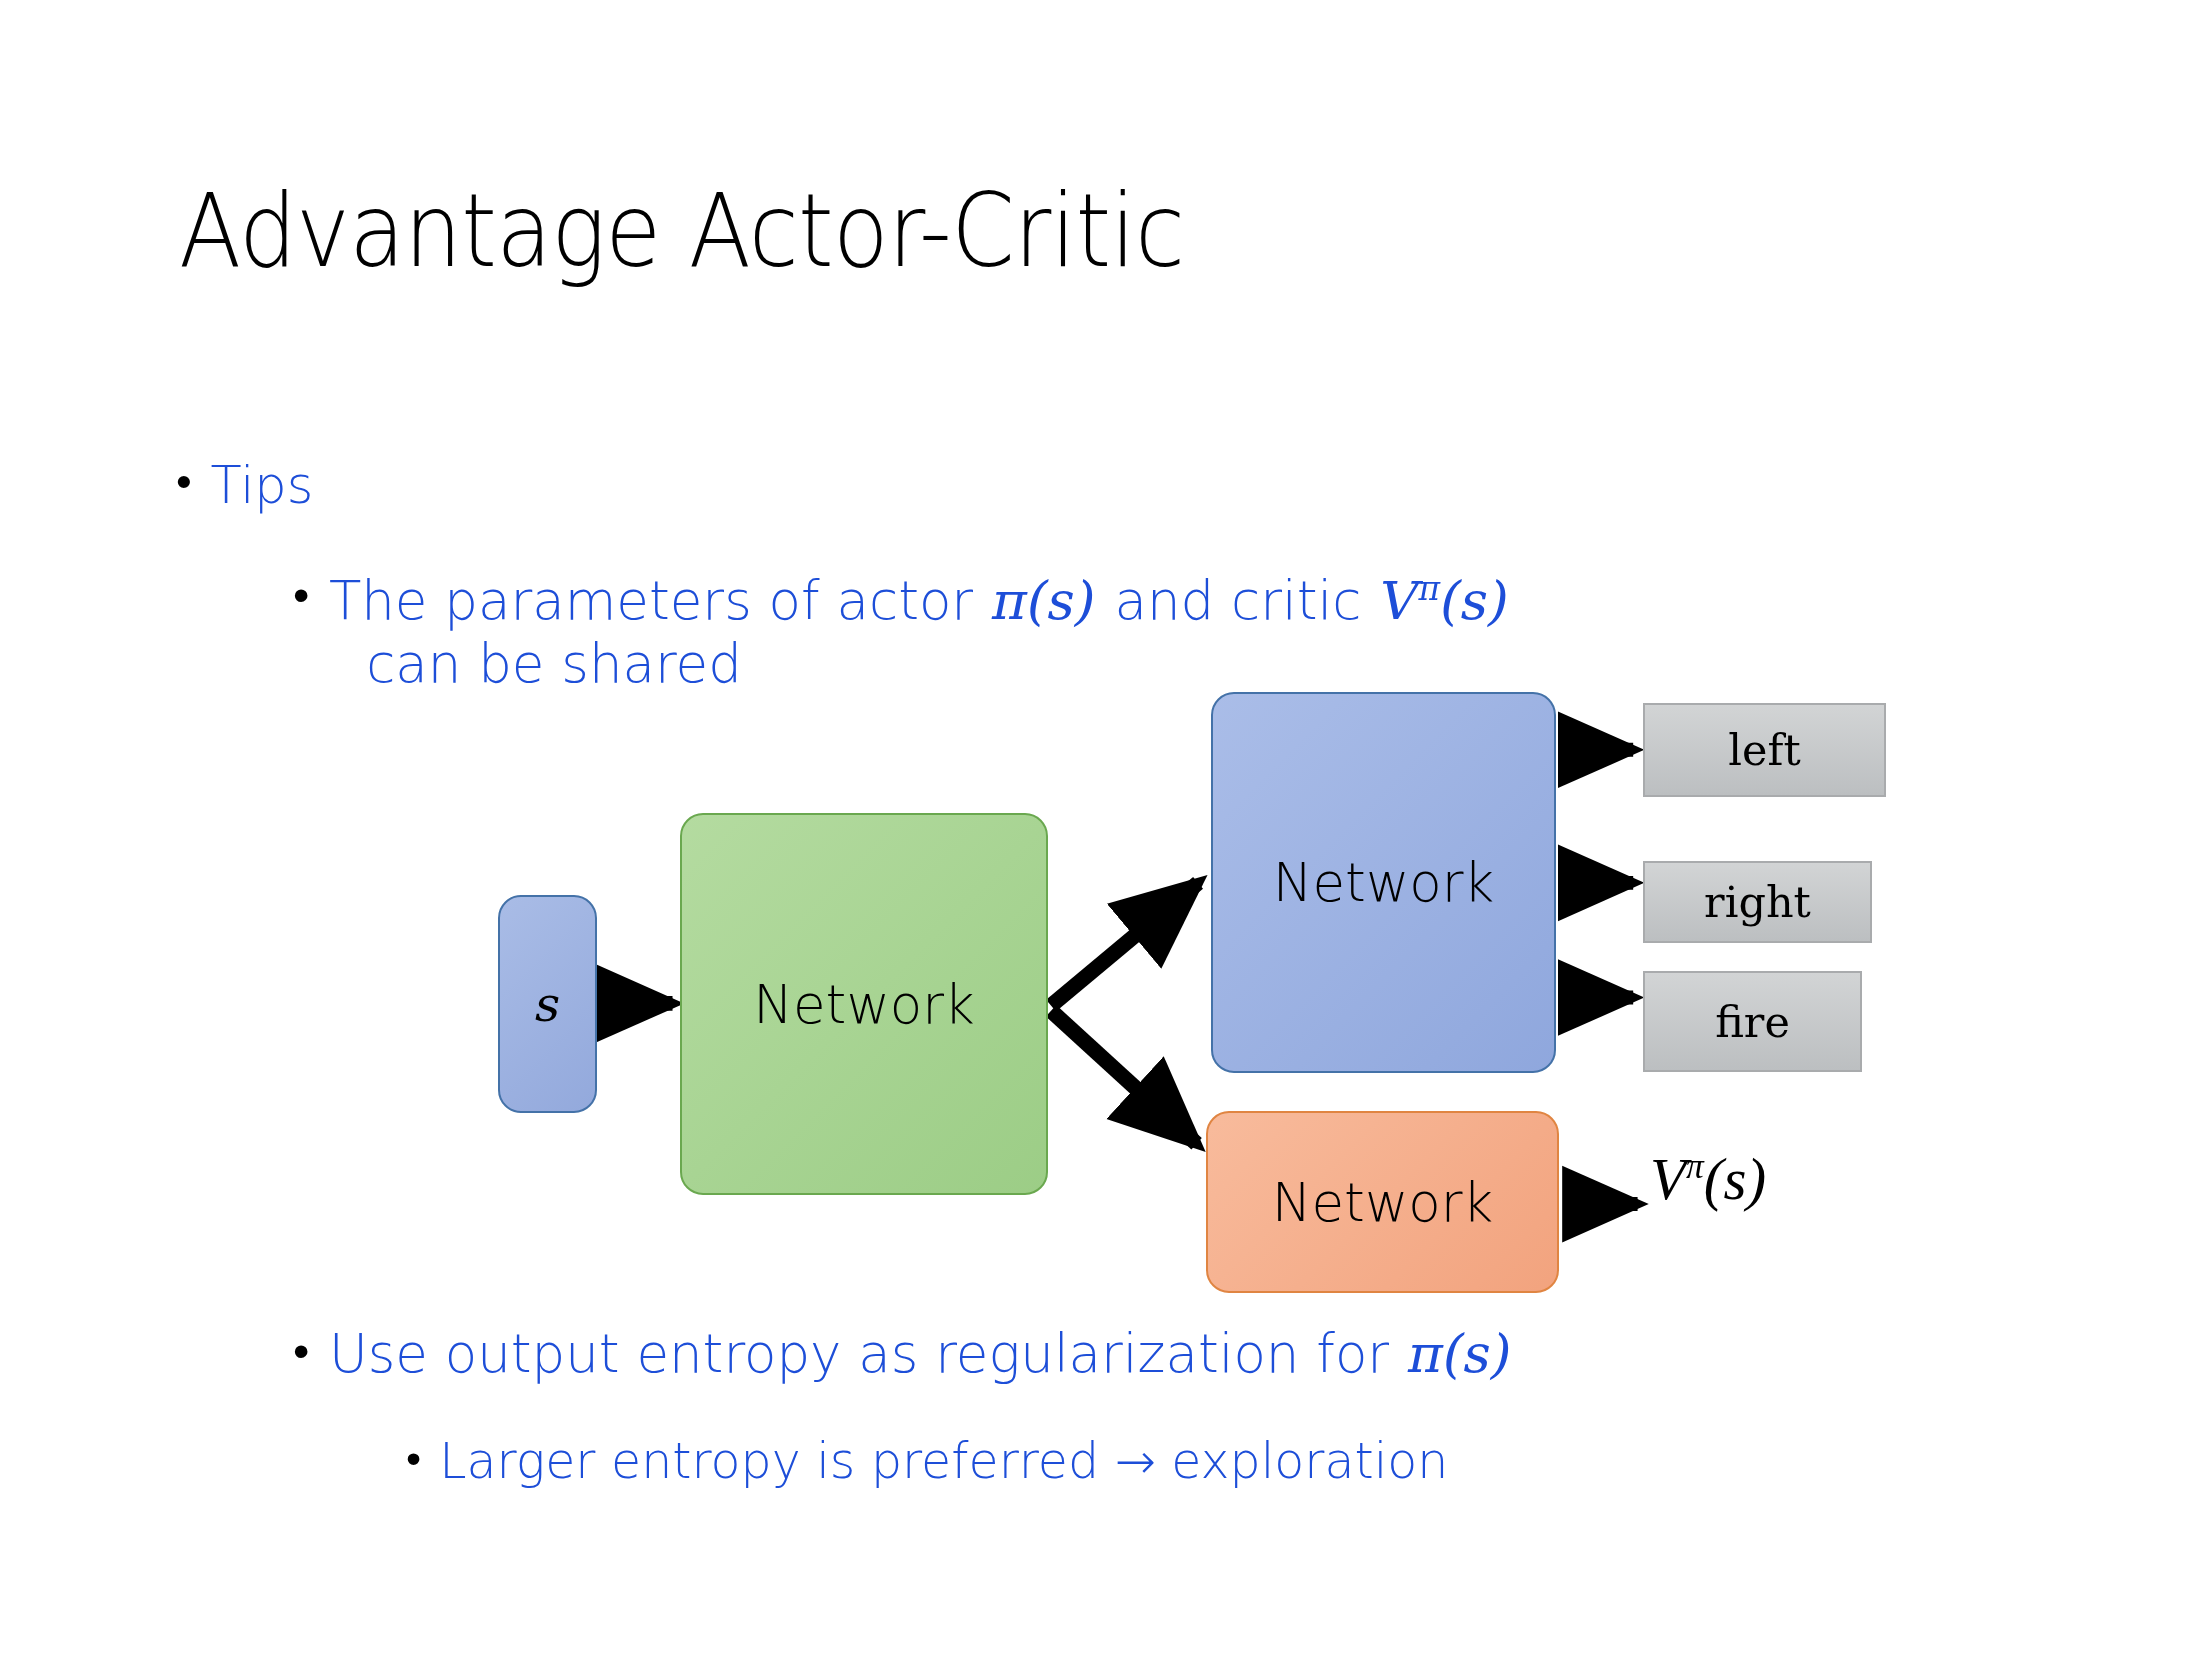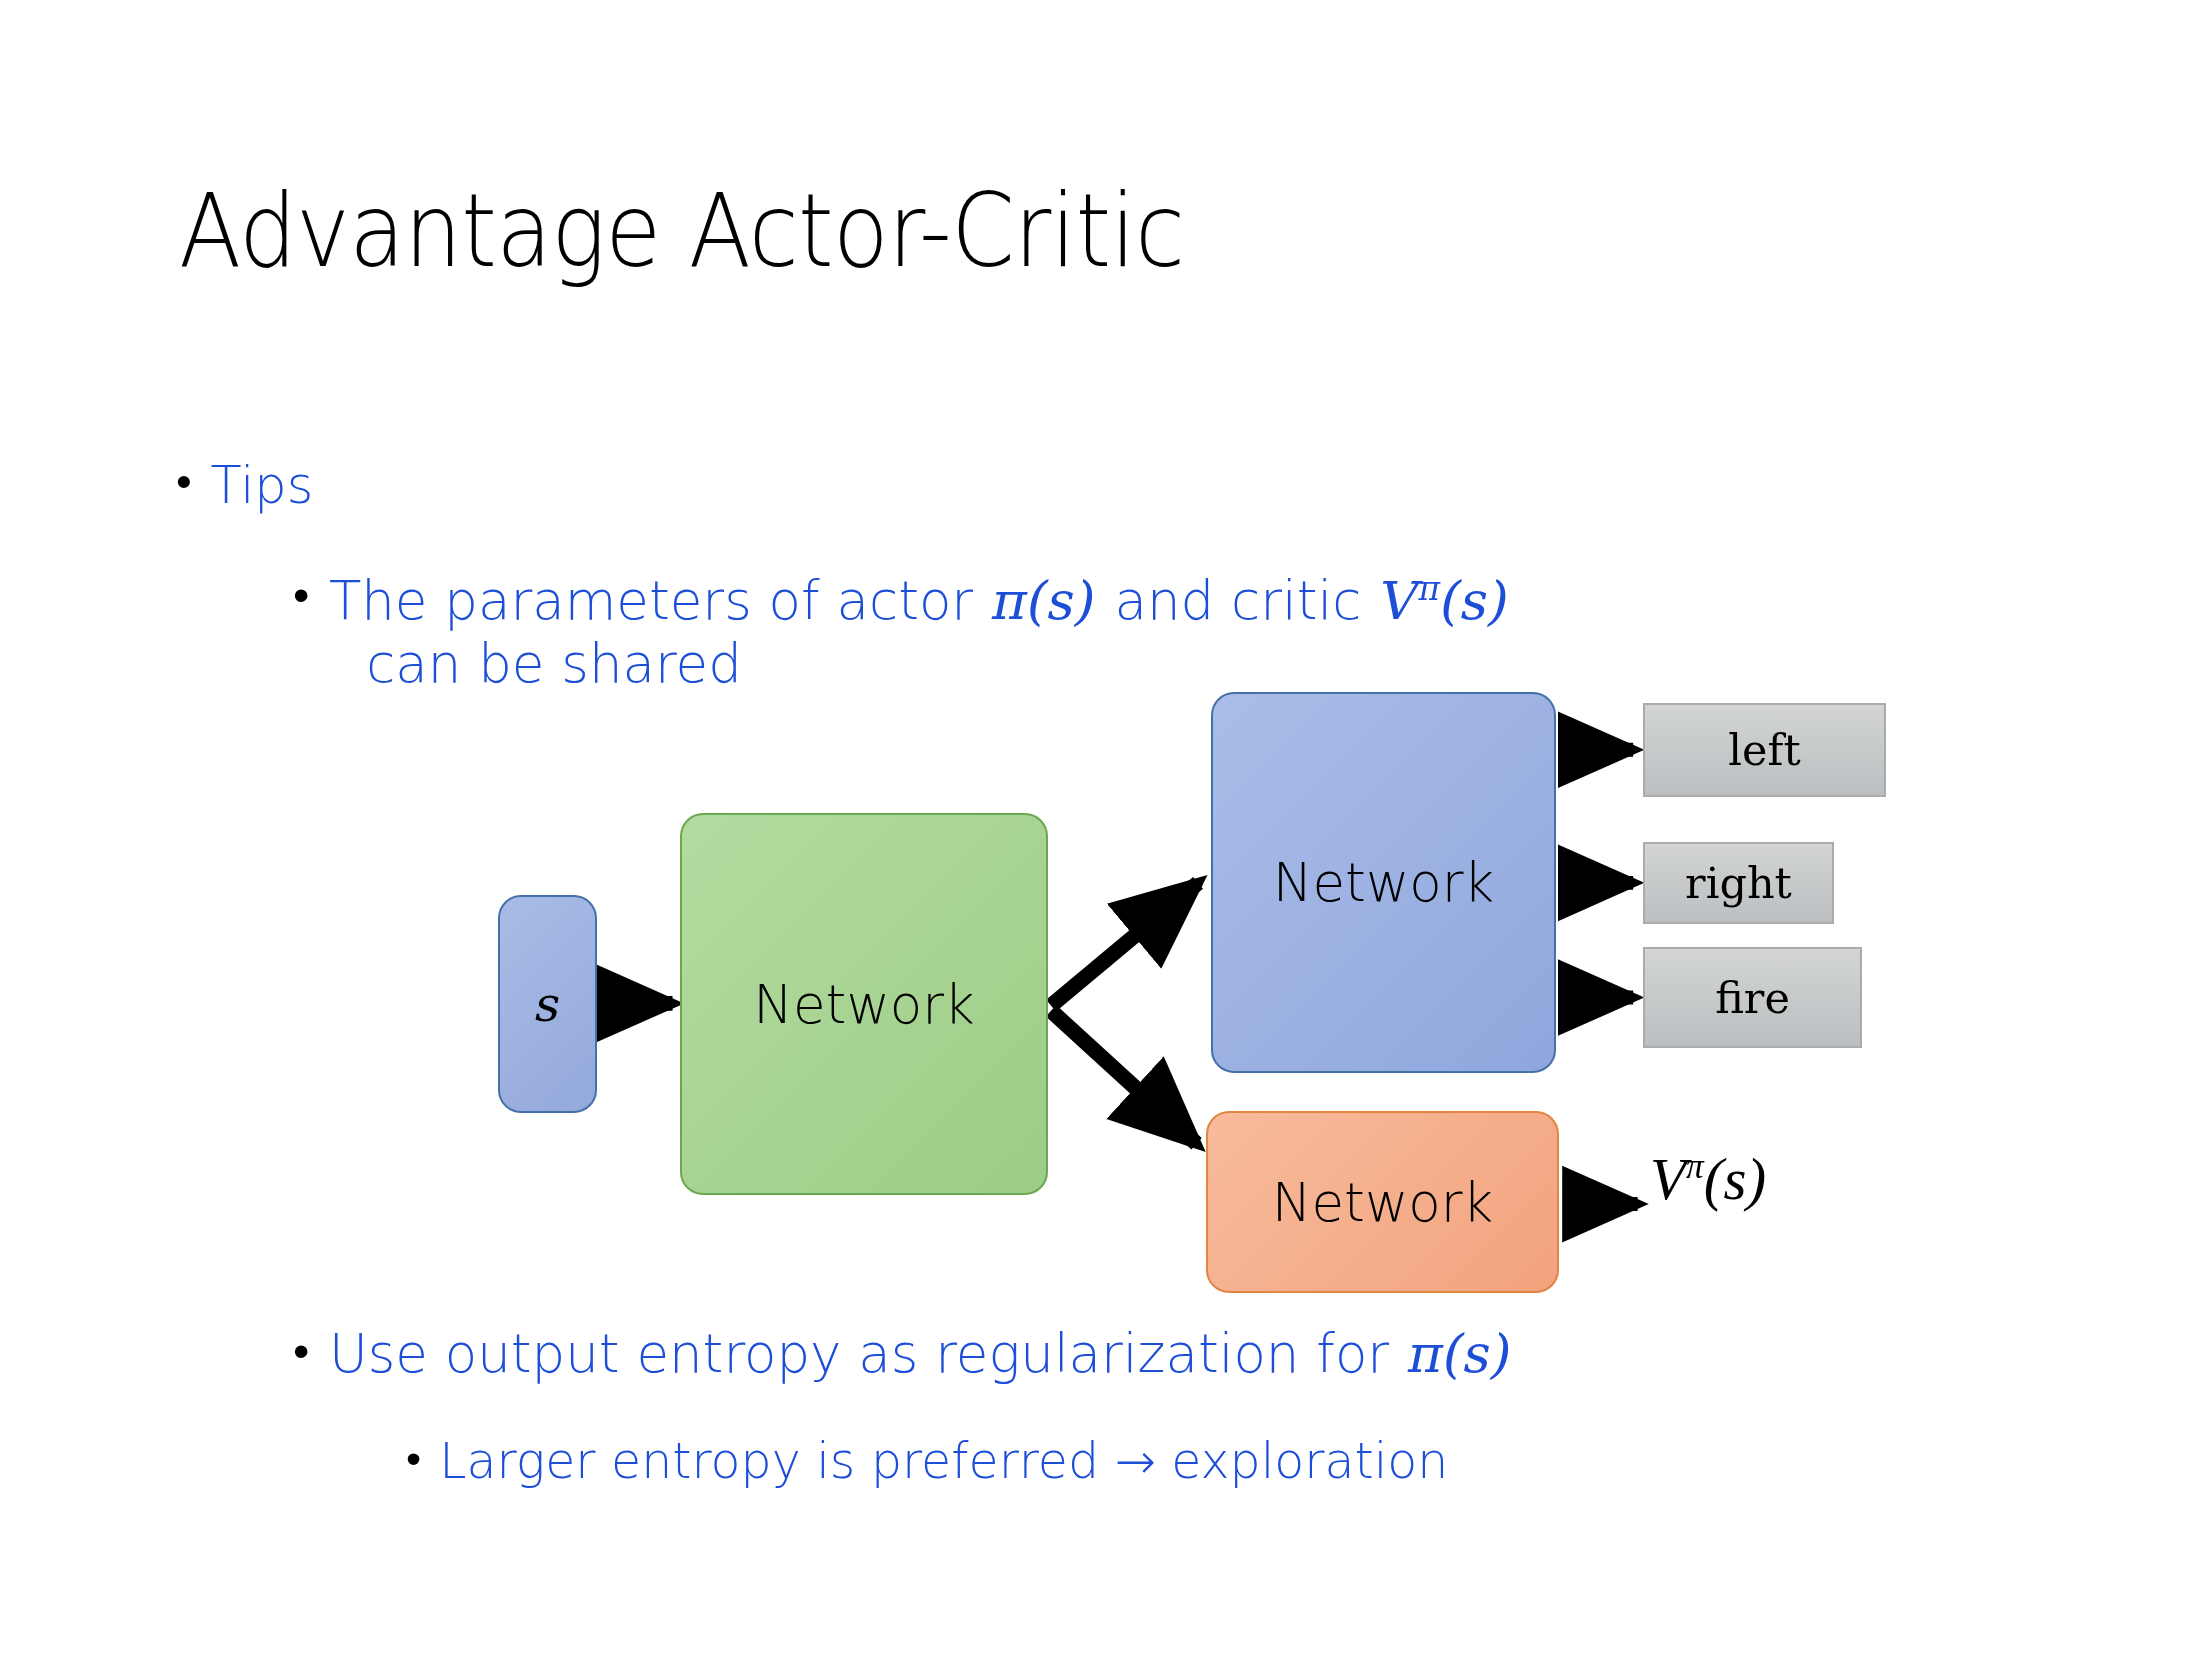--- a/index.html
+++ b/index.html
@@ -156,22 +156,22 @@
     align-items: center;
     justify-content: center;
     background: linear-gradient(180deg, #d2d4d5 0%, #bcbfc1 100%);
     border: 2.2px solid #a9abad;
     font-family: "DejaVu Serif", serif;
     font-weight: 400;
     font-size: 43px;
     color: #000000;
   }
   #out-left  { left: 1643px; top: 703px;  width: 243px; height: 94px; }
-  #out-right { left: 1643px; top: 842px; width: 191px; height: 82px; }
-  #out-fire  { left: 1643px; top: 947px; width: 219px; height: 101px; }
+  #out-right { left: 1643px; top: 861px; width: 229px; height: 82px; }
+  #out-fire  { left: 1643px; top: 971px; width: 219px; height: 101px; }
 
   #label-vpi {
     position: absolute;
     left: 1650px;
     top: 1145px;
     font-family: Liberation Serif, serif;
     font-style: italic;
     font-size: 59px;
     color: #000000;
     white-space: nowrap;

